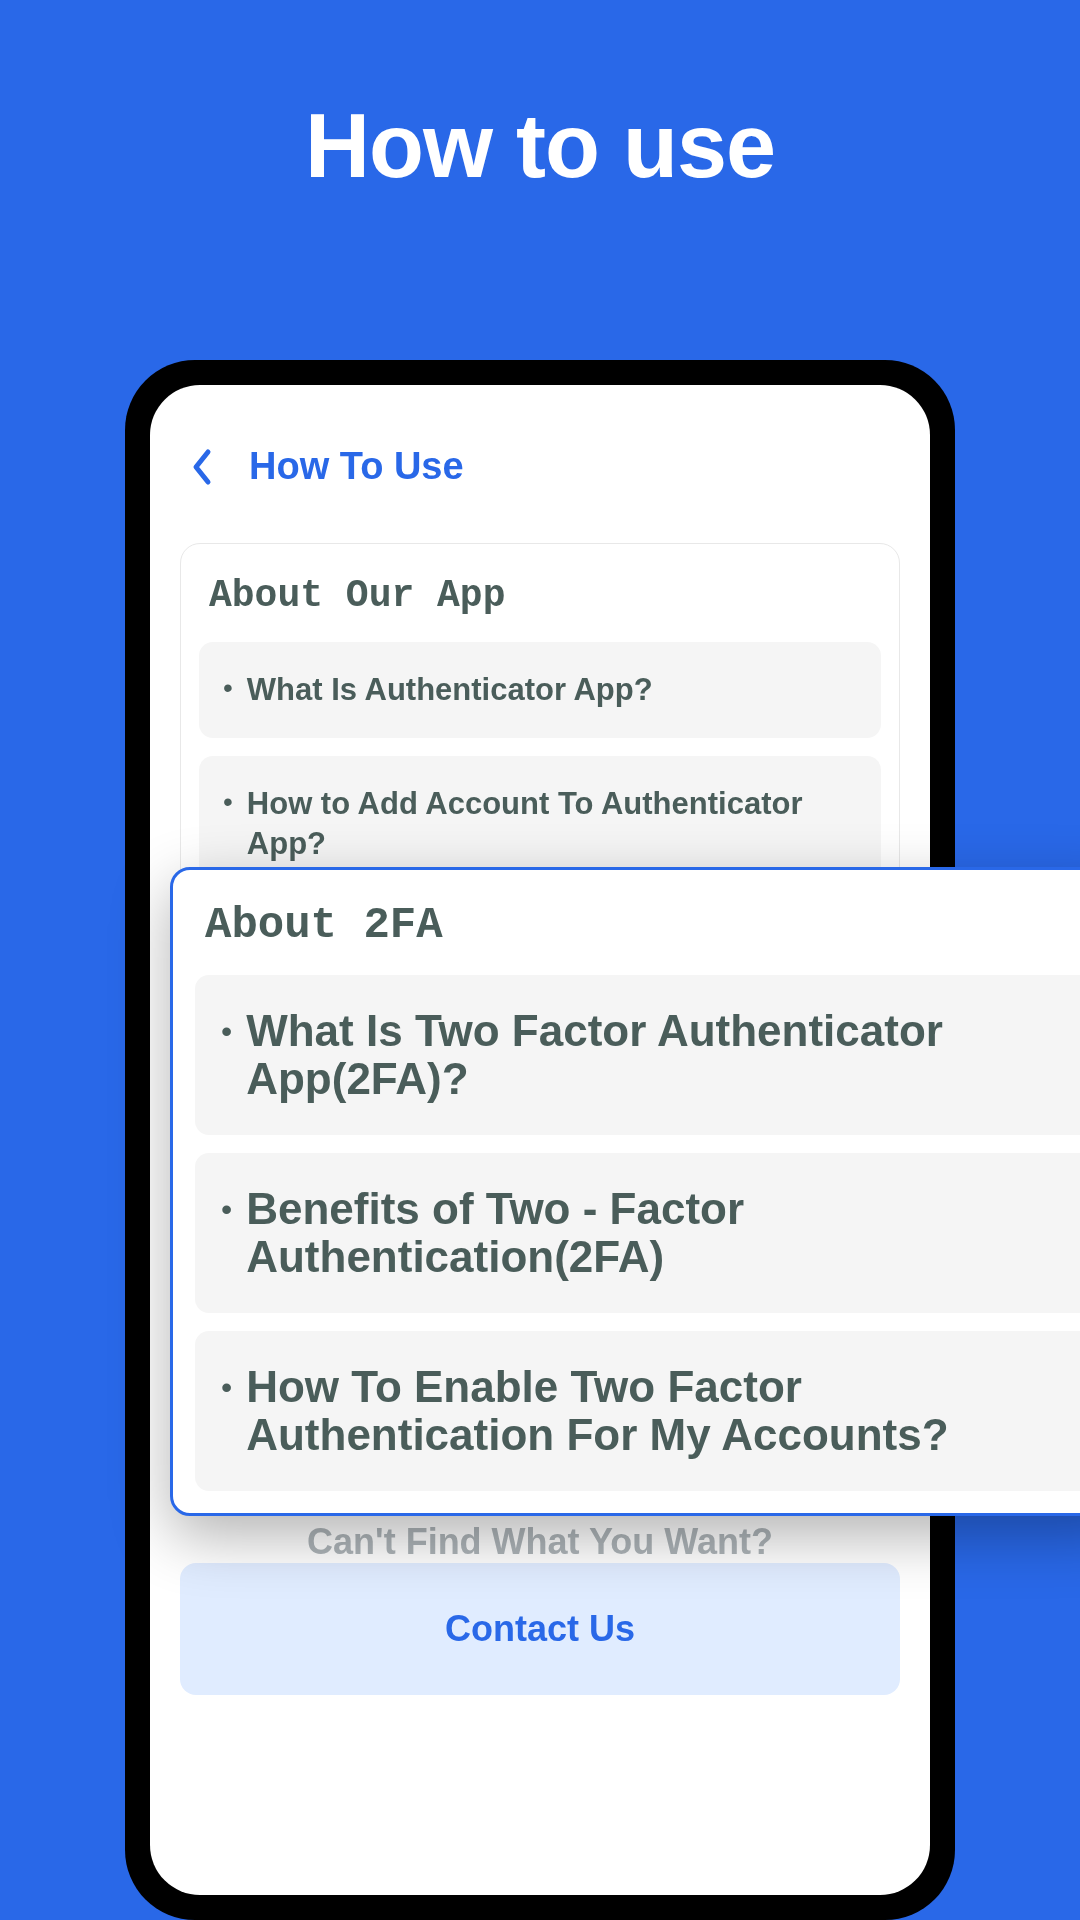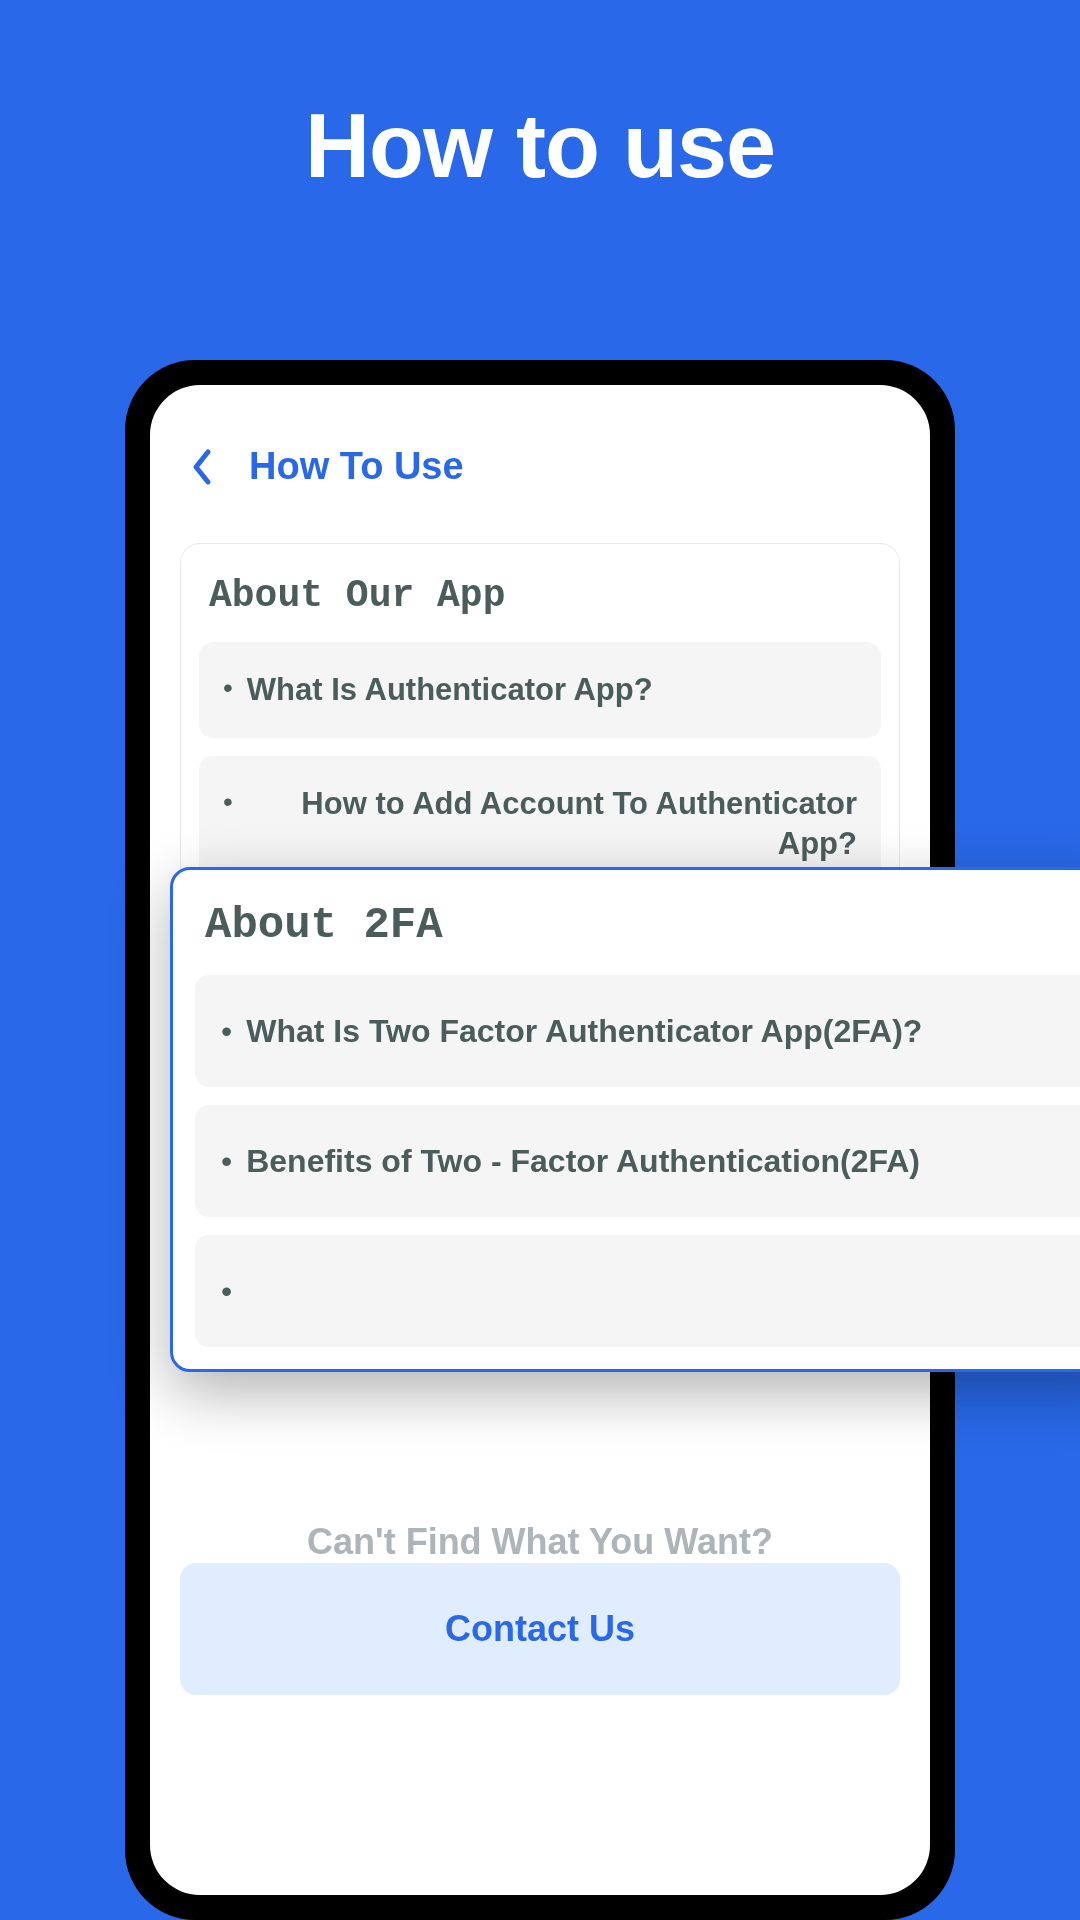--- a/index.html
+++ b/index.html
@@ -110,21 +110,20 @@
       color: #4a5d5a;
       font-size: 28px;
       line-height: 36px;
     }
 
     .item-text {
       color: #4a5d5a;
       font-size: 31px;
       font-weight: 600;
       line-height: 40px;
-      text-align: right;
     }
 
     .section-card-highlighted {
       position: absolute;
       left: 20px;
       top: 482px;
       width: 959px;
       background: #ffffff;
       border: 3px solid #2968e8;
       border-radius: 20px;
@@ -136,21 +135,21 @@
     .section-card-highlighted .section-title {
       font-size: 44px;
       color: #4a5d5a;
     }
 
     .section-card-highlighted .item {
       padding: 32px 26px;
     }
 
     .section-card-highlighted .item-text {
-      font-size: 32px;
+      font-size: 44px;
       line-height: 48px;
       color: #4a5d5a;
     }
 
     .section-card-highlighted .bullet {
       font-size: 32px;
       line-height: 48px;
     }
 
     .footer {
@@ -217,20 +216,21 @@
       <div class="item">
         <span class="bullet">•</span>
         <span class="item-text">What Is Two Factor Authenticator App(2FA)?</span>
       </div>
       <div class="item">
         <span class="bullet">•</span>
         <span class="item-text">Benefits of Two - Factor Authentication(2FA)</span>
       </div>
       <div class="item">
         <span class="bullet">•</span>
+        <span class="item-text">How To Enable Two Factor Authentication For My Accounts?</span>
       </div>
     </div>
 
     <div class="footer">
       <div class="footer-text">Can't Find What You Want?</div>
       <button class="contact-button">Contact Us</button>
     </div>
 
   </div>
 </div>

